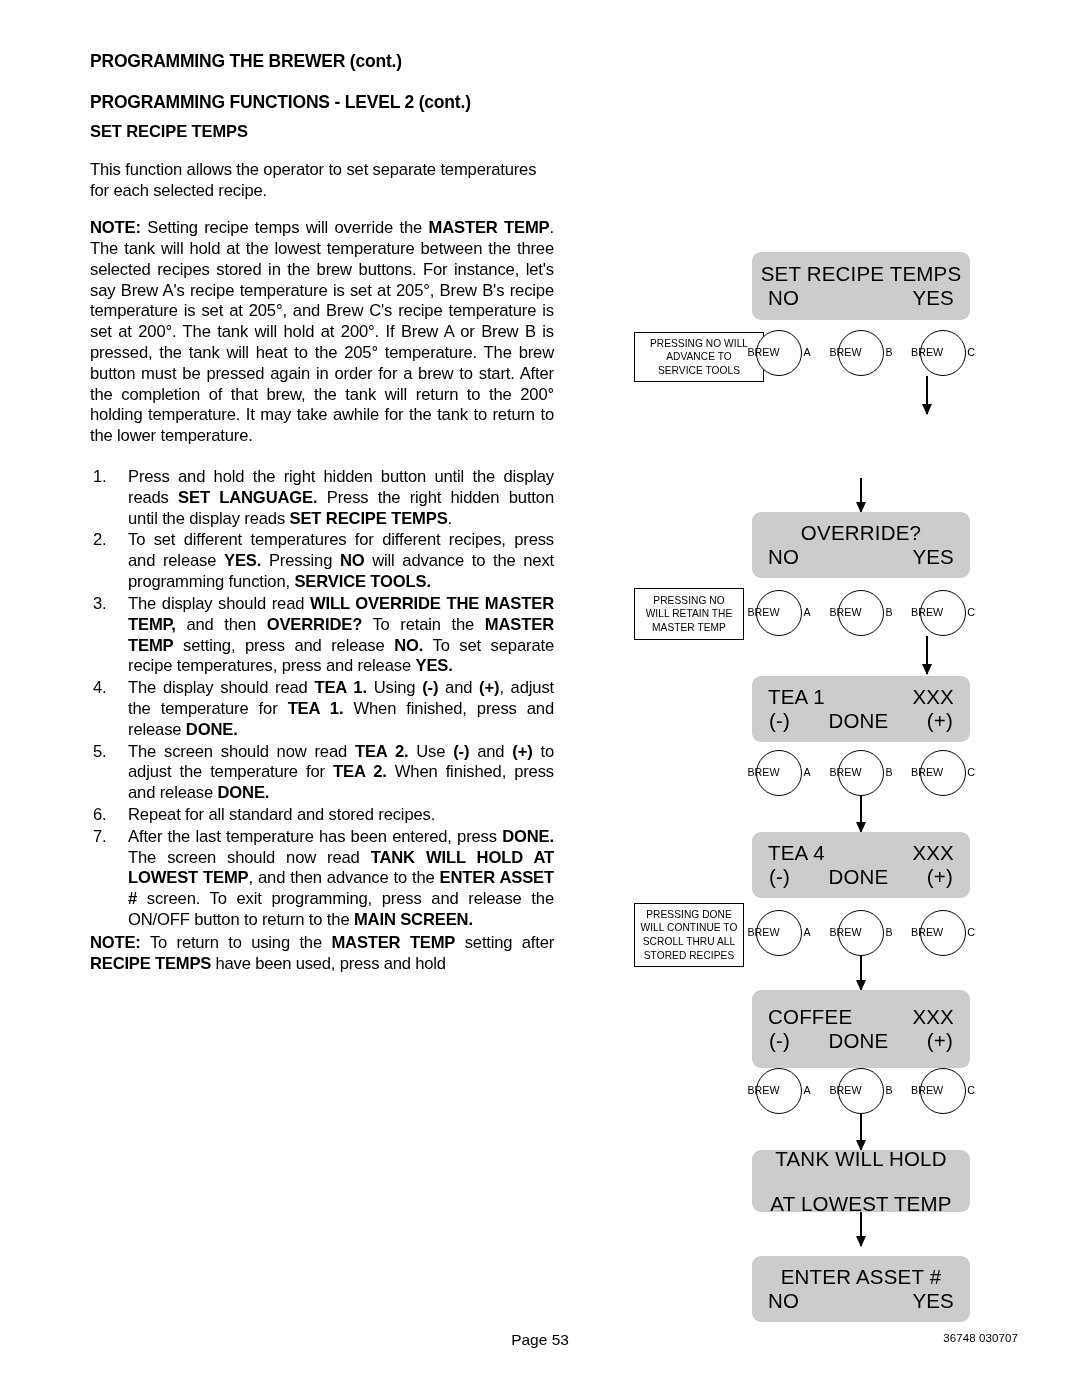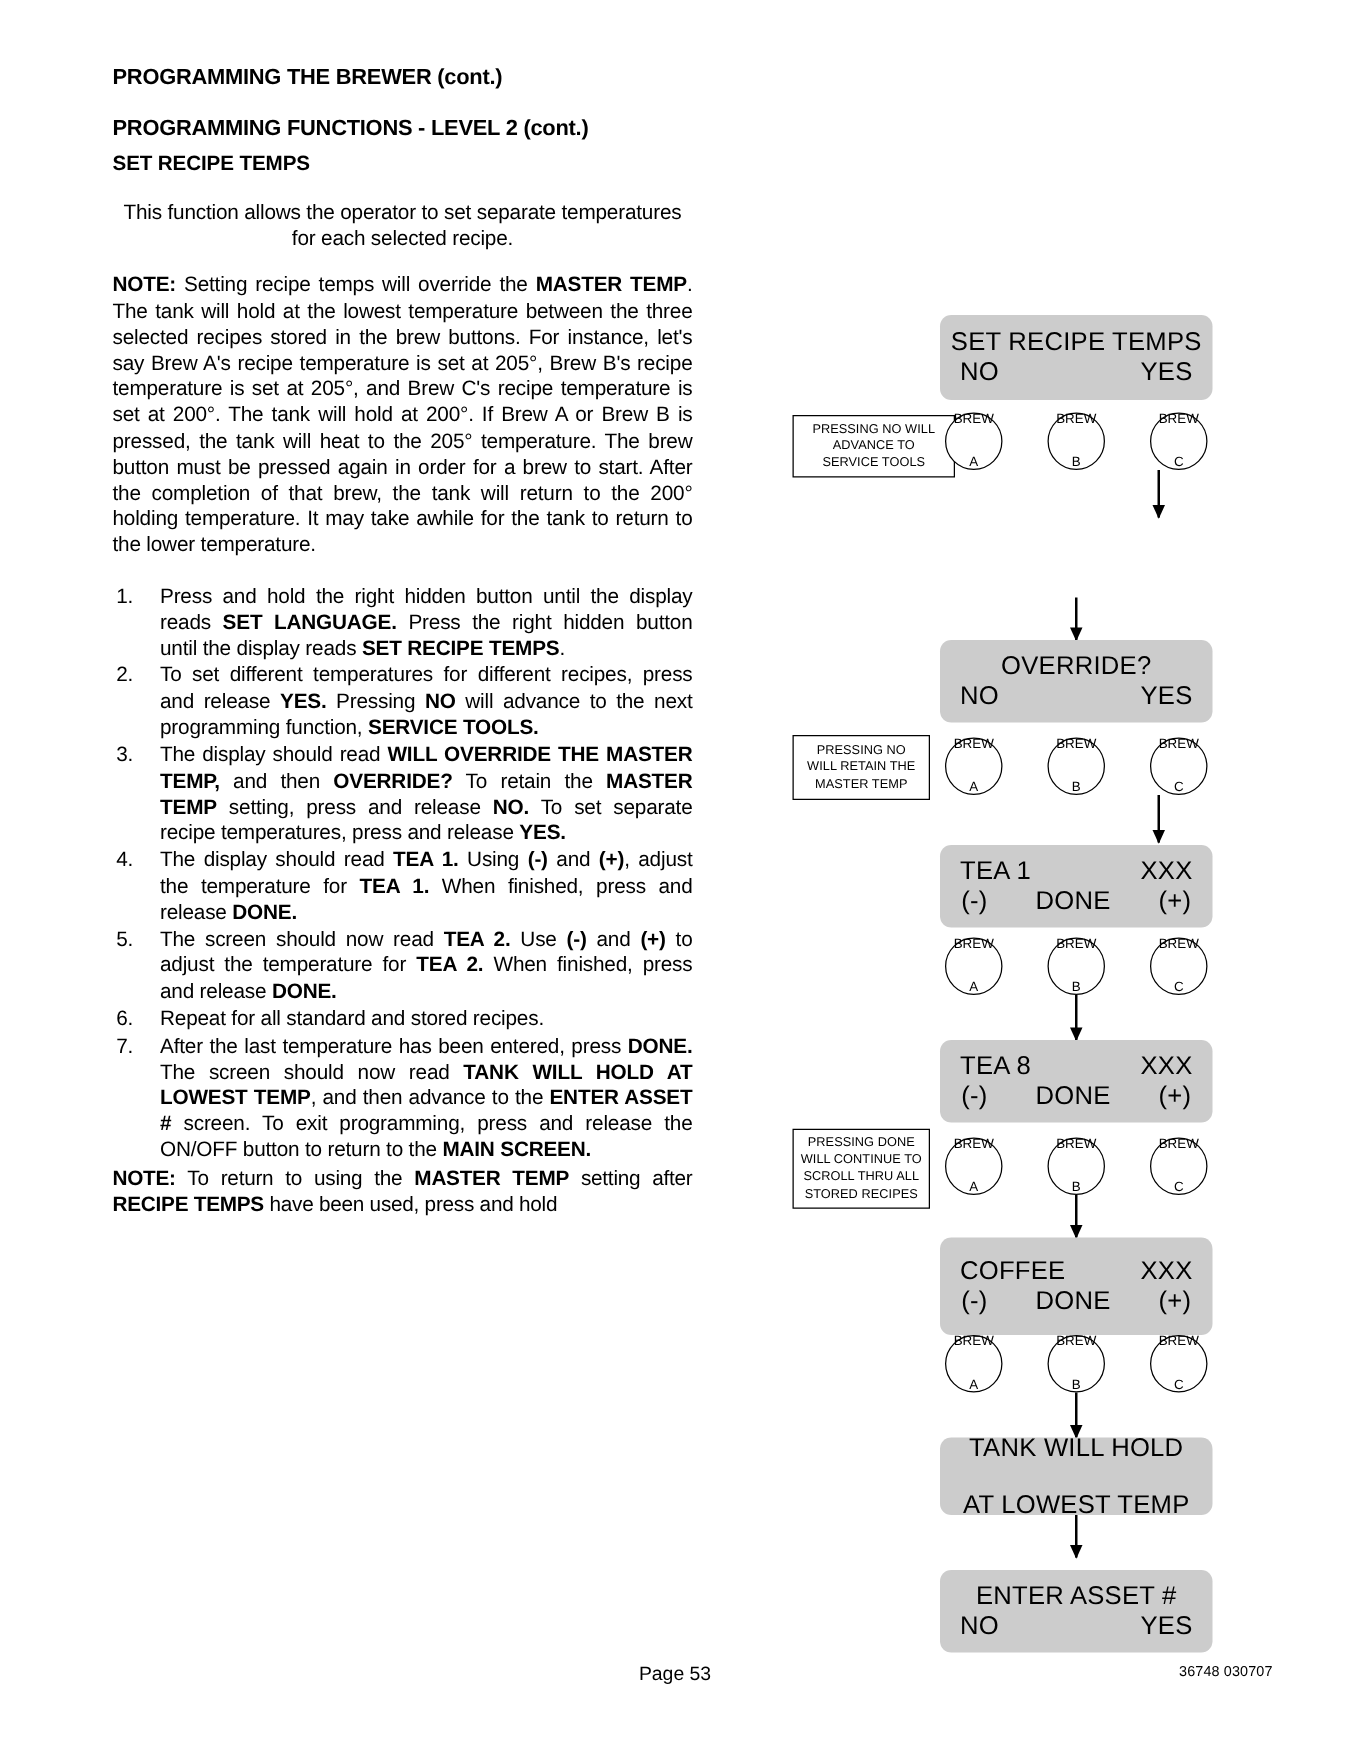--- a/index.html
+++ b/index.html
@@ -53,21 +53,21 @@
   }
   .para {
     font-size: 16.6px;
     line-height: 1.255;
     margin: 0 0 15px 0;
     text-align: justify;
     letter-spacing: -0.15px;
   }
   .para.note-para { margin-bottom: 20px; }
   .para b { font-weight: bold; }
-  .para.lead { text-align: center; margin-bottom: 16px; margin-top: 20px;}
+  .para.lead { text-align: left; margin-bottom: 16px; margin-top: 20px;}
 
   ol.steps {
     margin: 0;
     padding: 0;
     list-style: none;
     counter-reset: stepnum;
   }
   ol.steps > li {
     position: relative;
     padding-left: 38px;
@@ -145,21 +145,21 @@
     padding: 0 4px;
     box-sizing: border-box;
   }
   .brewbtn {
     width: 46px;
     height: 46px;
     border: 1.6px solid #000;
     border-radius: 50%;
     box-sizing: border-box;
     display: flex;
-    flex-direction: column;
+    flex-direction: row;
     align-items: center;
     justify-content: center;
     background: #fff;
     line-height: 1.07;
     gap: 24px;
   }
   .brewbtn span {
     font-size: 10.7px;
     letter-spacing: 0px;
   }
@@ -361,21 +361,21 @@
       </div>
       <div class="brewbtn">
         <span>BREW</span>
         <span>C</span>
       </div>
     </div>
     <div class="arrow" style="left:240px; top:796px; height:36px;"></div>
 
     <div class="lcd" style="top:832px; height:66px;">
       <div class="line split">
-        <span>TEA 8</span>
+        <span>TEA 4</span>
         <span>XXX</span>
       </div>
       <div class="line triple">
         <span>(-)</span>
         <span>DONE</span>
         <span>(+)</span>
       </div>
     </div>
 
     <div class="notebox" style="left:14px; top:903px; width:110px; height:64px;">

